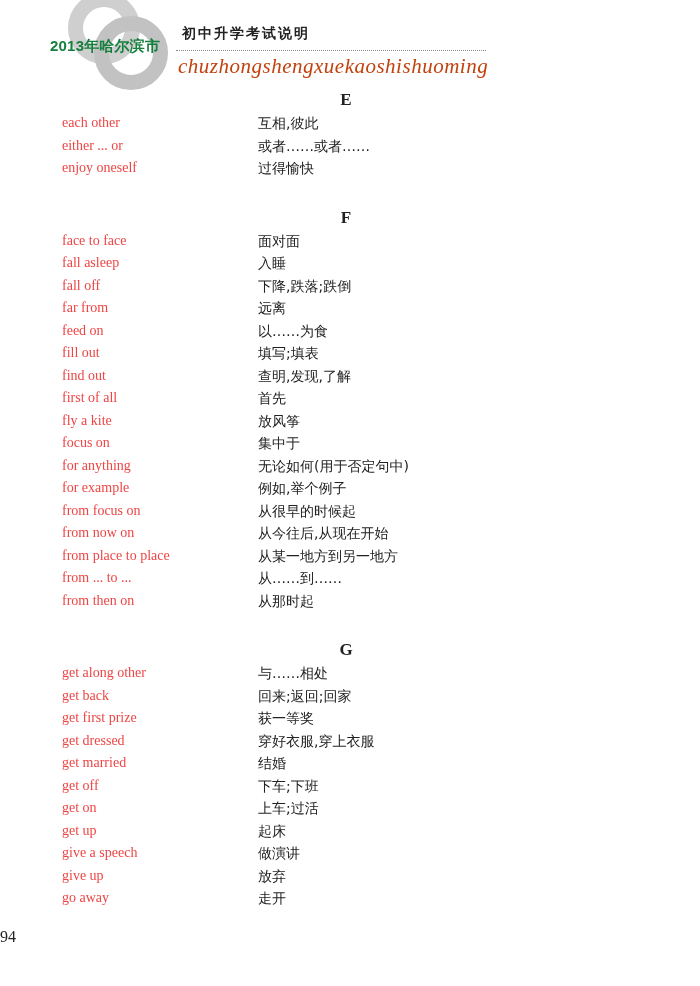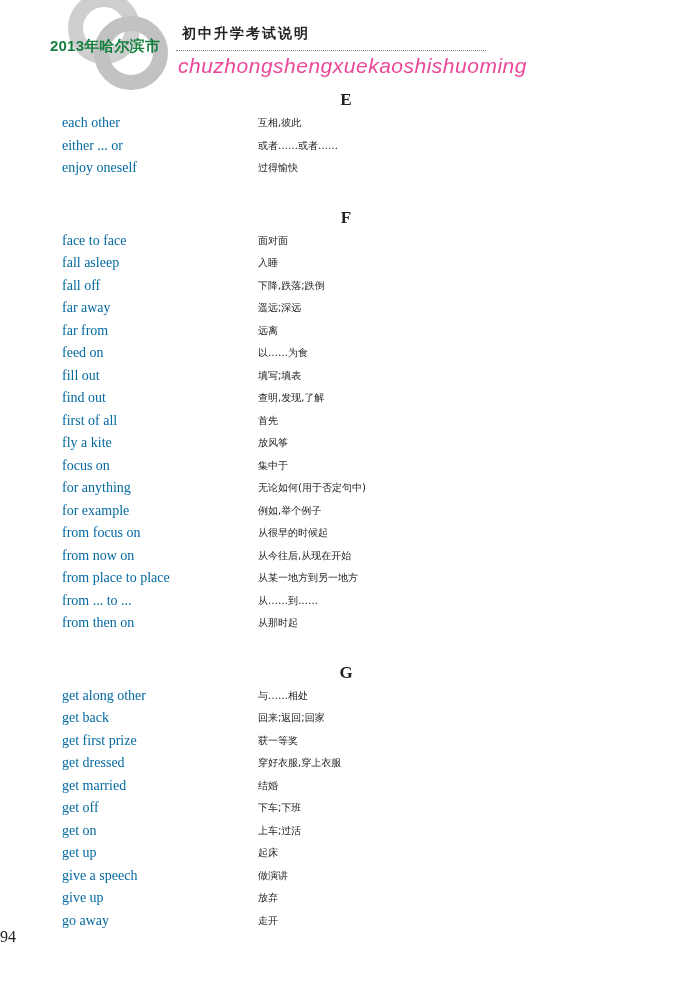--- a/index.html
+++ b/index.html
@@ -7,29 +7,29 @@
          font-family: "Liberation Serif", "DejaVu Serif", serif; color: #222; }
   .header { position: absolute; left: 0; top: 0; width: 700px; height: 90px; }
   .ring { position: absolute; border-radius: 50%; border: 15px solid #c8c8c8; box-sizing: border-box; }
   .ring1 { left: 68px; top: -8px; width: 72px; height: 72px; border-color: #cfcfcf; }
   .ring2 { left: 94px; top: 16px; width: 74px; height: 74px; border-color: #c2c2c2; }
   .city { position: absolute; left: 50px; top: 37px; font-size: 15px; font-weight: bold; color: #15803d;
           font-family: Liberation Sans, sans-serif; letter-spacing: 0.2px; }
   .book-title { position: absolute; left: 182px; top: 25px; font-size: 14px; font-weight: bold; color: #222;
                 font-family: "DejaVu Sans", sans-serif; letter-spacing: 2px; }
   .dotline { position: absolute; left: 176px; top: 50px; width: 310px; border-top: 1px dotted #888; }
-  .pinyin { position: absolute; left: 178px; top: 54px; font-size: 21px; font-style: italic; color: #ec4899;
-            font-family: Liberation Sans, sans-serif; letter-spacing: 0.5px; }
+  .pinyin { position: absolute; left: 178px; top: 54px; font-size: 21px; font-style: italic; color: #c2410c;
+            font-family: Liberation Serif, serif; letter-spacing: 0.5px; }
   .content { position: absolute; left: 62px; top: 88px; width: 580px; }
   .section { margin-bottom: 0; }
   .letter { text-align: center; font-weight: bold; font-size: 17px; height: 24px; line-height: 24px;
             width: 568px; padding-left: 0; margin-left: 0; }
   .row { display: flex; height: 22.5px; line-height: 22.5px; font-size: 14px; }
-  .en { width: 196px; color: #0369a1; }
-  .zh { color: #222; font-family: "DejaVu Sans", sans-serif; font-size: 10px; }
+  .en { width: 196px; color: #ef4444; }
+  .zh { color: #222; font-family: "DejaVu Sans", sans-serif; font-size: 14px; }
   .gap { height: 26px; }
   .page-num { position: absolute; top: 928px; left: 0; width: 692px; text-align: left; font-size: 16px; color: #222; }
 </style>
 </head>
 <body>
 
 <div class="header">
   <div class="ring ring1"></div>
   <div class="ring ring2"></div>
   <div class="city">2013年哈尔滨市</div>
@@ -63,24 +63,20 @@
         <span class="en">face to face</span>
         <span class="zh">面对面</span>
       </div>
     <div class="row">
         <span class="en">fall asleep</span>
         <span class="zh">入睡</span>
       </div>
     <div class="row">
         <span class="en">fall off</span>
         <span class="zh">下降,跌落;跌倒</span>
-      </div>
-    <div class="row">
-        <span class="en">far away</span>
-        <span class="zh">遥远;深远</span>
       </div>
     <div class="row">
         <span class="en">far from</span>
         <span class="zh">远离</span>
       </div>
     <div class="row">
         <span class="en">feed on</span>
         <span class="zh">以……为食</span>
       </div>
     <div class="row">

